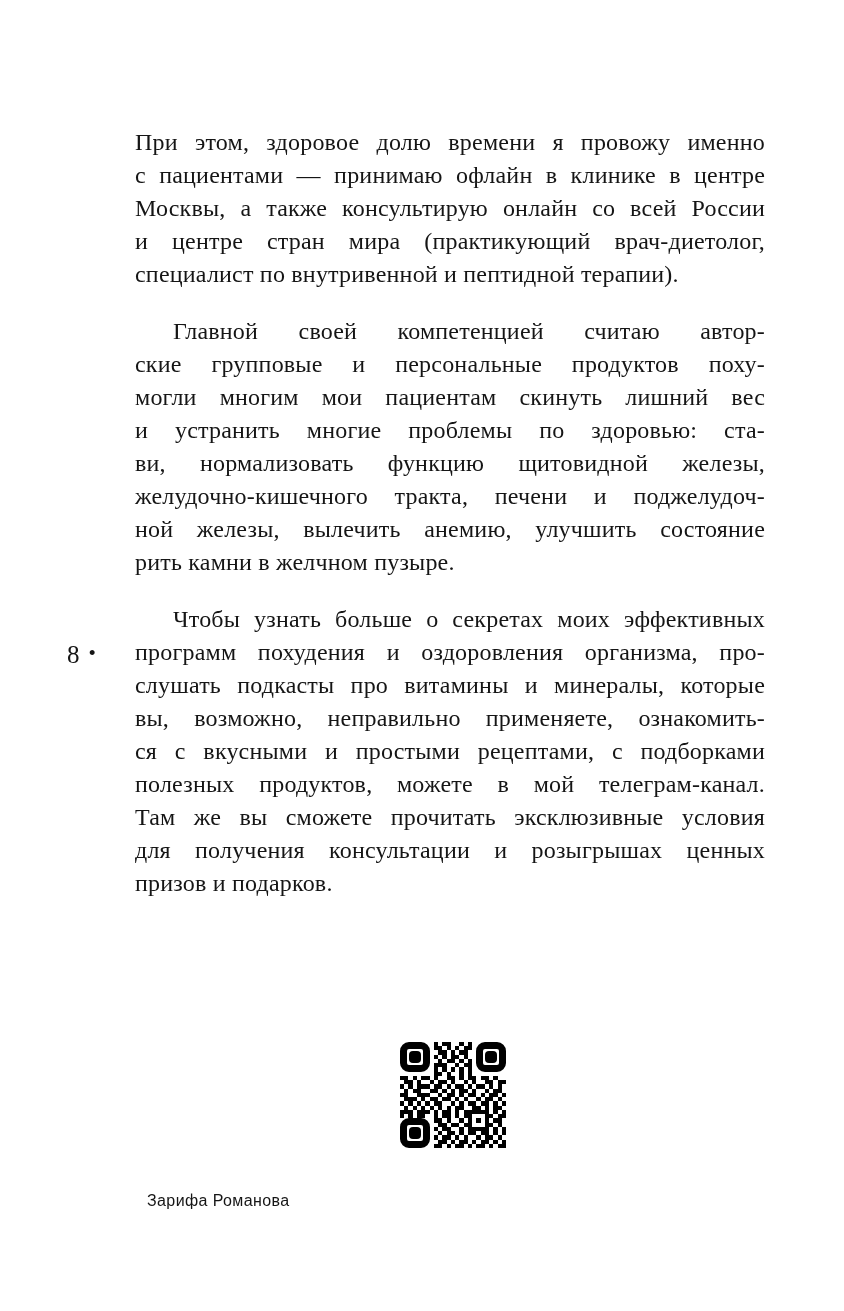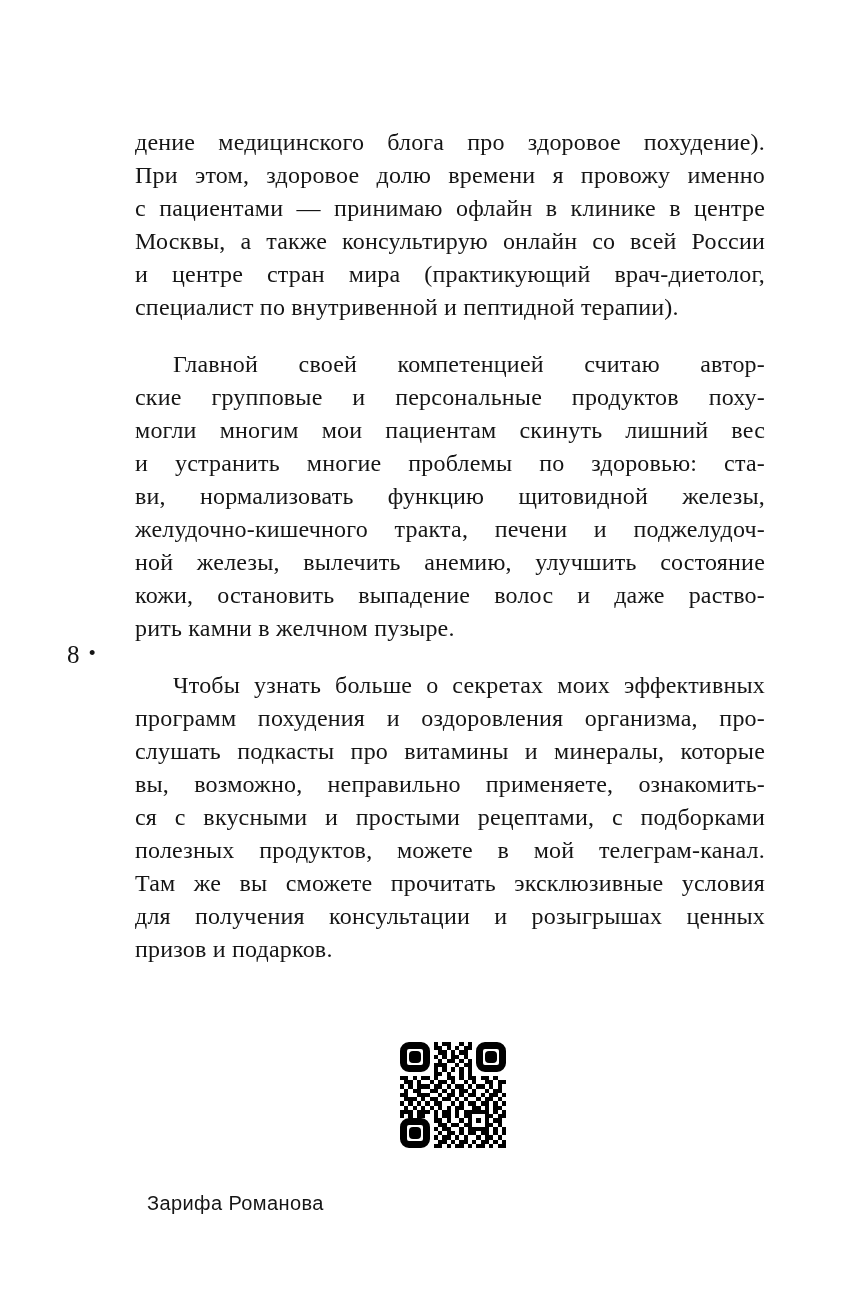--- a/index.html
+++ b/index.html
@@ -75,52 +75,50 @@
   }
   .f-tl { left: 0; top: 0; }
   .f-tr { right: 0; top: 0; }
   .f-bl { left: 0; bottom: 0; }
 
   
   .footer {
     position: absolute;
     left: 147px; top: 1192px;
     font-family: "Liberation Sans", sans-serif;
-    font-size: 20px;
+    font-size: 16px;
     letter-spacing: 0.4px;
     color: var(--fg, #151515);
   }
 </style>
 </head>
 <body style="--bg: #ffffff; --fg: #151515;">
 
 <div class="page">
 
   <div class="page-num">
     <span>8</span><span class="sep">•</span>
   </div>
 
   <main class="text-block" id="paragraphs">
       <div class="paragraph">
-        <div class="line">дение медицинского блога про здоровое похудение).</div>
         <div class="line">При этом, здоровое долю времени я провожу именно</div>
         <div class="line">с пациентами — принимаю офлайн в клинике в центре</div>
         <div class="line">Москвы, а также консультирую онлайн со всей России</div>
         <div class="line">и центре стран мира (практикующий врач-диетолог,</div>
         <div class="line last">специалист по внутривенной и пептидной терапии).</div>
       </div>
       <div class="paragraph indent">
         <div class="line">Главной своей компетенцией считаю автор-</div>
         <div class="line">ские групповые и персональные продуктов поху-</div>
         <div class="line">могли многим мои пациентам скинуть лишний вес</div>
         <div class="line">и устранить многие проблемы по здоровью: ста-</div>
         <div class="line">ви, нормализовать функцию щитовидной железы,</div>
         <div class="line">желудочно-кишечного тракта, печени и поджелудоч-</div>
         <div class="line">ной железы, вылечить анемию, улучшить состояние</div>
-        <div class="line">кожи, остановить выпадение волос и даже раство-</div>
         <div class="line last">рить камни в желчном пузыре.</div>
       </div>
       <div class="paragraph indent">
         <div class="line">Чтобы узнать больше о секретах моих эффективных</div>
         <div class="line">программ похудения и оздоровления организма, про-</div>
         <div class="line">слушать подкасты про витамины и минералы, которые</div>
         <div class="line">вы, возможно, неправильно применяете, ознакомить-</div>
         <div class="line">ся с вкусными и простыми рецептами, с подборками</div>
         <div class="line">полезных продуктов, можете в мой телеграм-канал.</div>
         <div class="line">Там же вы сможете прочитать эксклюзивные условия</div>

